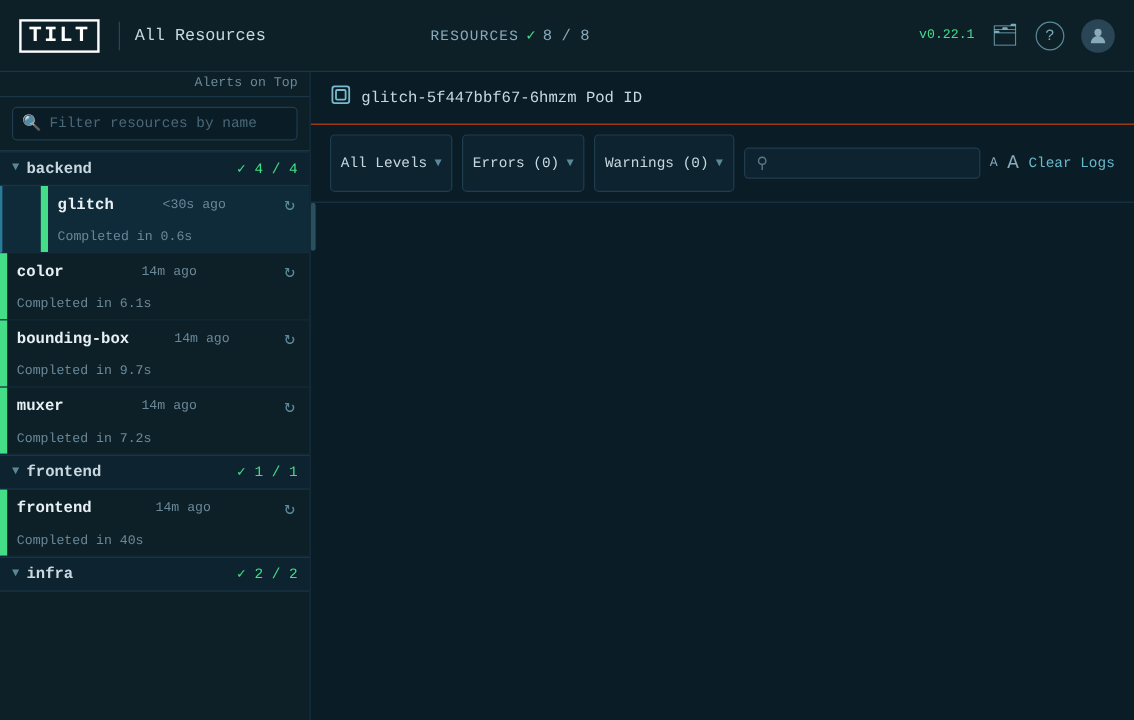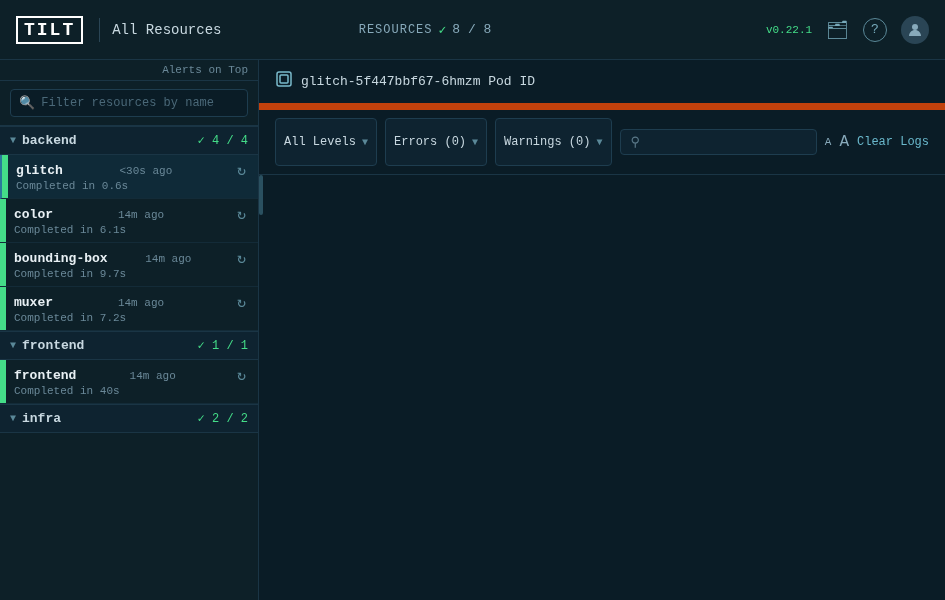--- a/index.html
+++ b/index.html
@@ -160,21 +160,21 @@
     .group-count { color: #44dd88; font-size: 12px; }
 
     
     .resource-item {
       display: flex;
       align-items: stretch;
       border-bottom: 1px solid #132b38;
       cursor: pointer;
       position: relative;
     }
-    .resource-item.active { background: #0f2a38; border-left: 2px solid #2a7a9a; }
+    .resource-item.active { background: #0f2a38; border-left: 2px solid #2a7a9a; padding-left: 32px; }
     .resource-status-bar {
       width: 6px;
       background: #44dd88;
       flex-shrink: 0;
     }
     .resource-status-bar.green { background: #44dd88; }
     .resource-info {
       flex: 1;
       padding: 6px 8px;
     }
@@ -189,21 +189,21 @@
       font-size: 13px;
     }
     .resource-time {
       color: #6a8898;
       font-size: 11px;
       margin-right: 4px;
     }
     .resource-bottom-row {
       color: #6a8898;
       font-size: 11px;
-      margin-top: 0;
+      margin-top: 12px;
     }
     .resource-action-btn {
       color: #5a8898;
       font-size: 15px;
       display: flex;
       align-items: center;
       padding: 0 4px;
       cursor: pointer;
     }
 
@@ -213,21 +213,21 @@
       display: flex;
       flex-direction: column;
       background: #0a1c26;
       overflow: hidden;
     }
 
     .content-header {
       display: flex;
       align-items: center;
       padding: 10px 16px;
-      border-bottom: 7px solid #c2410c;
+      border-bottom: 1px solid #c2410c;
       gap: 8px;
       flex-shrink: 0;
     }
     .pod-icon {
       color: #7abacc;
       font-size: 16px;
     }
     .pod-id-text {
       color: #c8d8e0;
       font-size: 13px;

